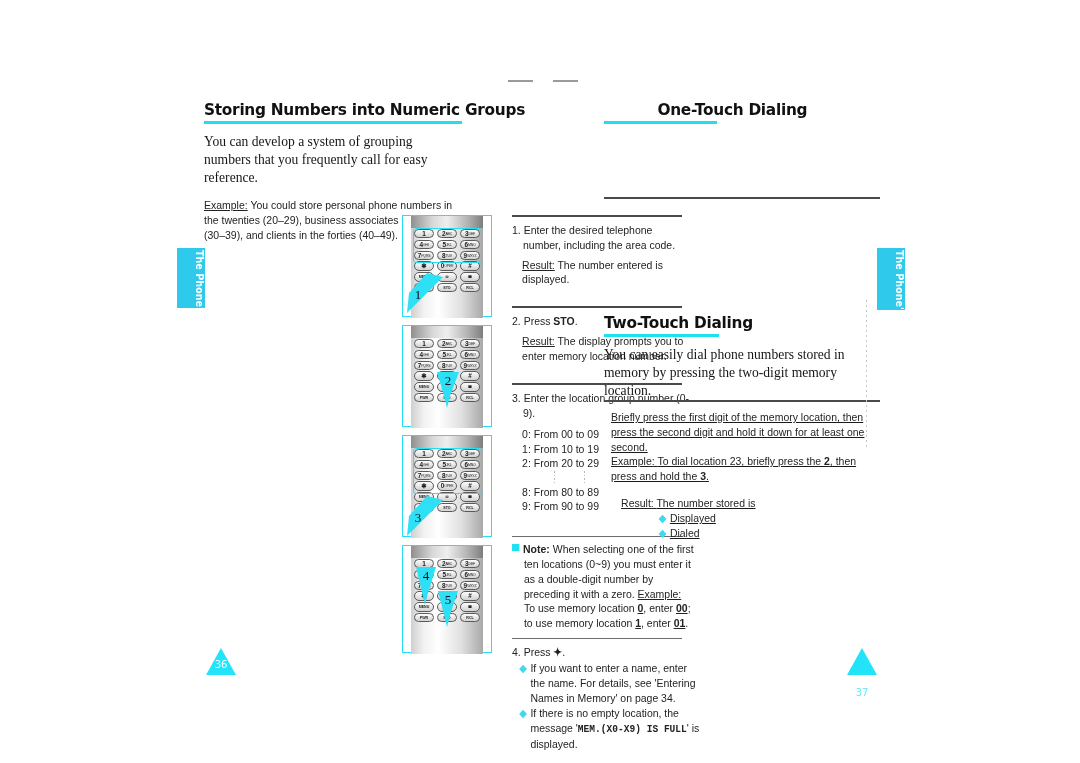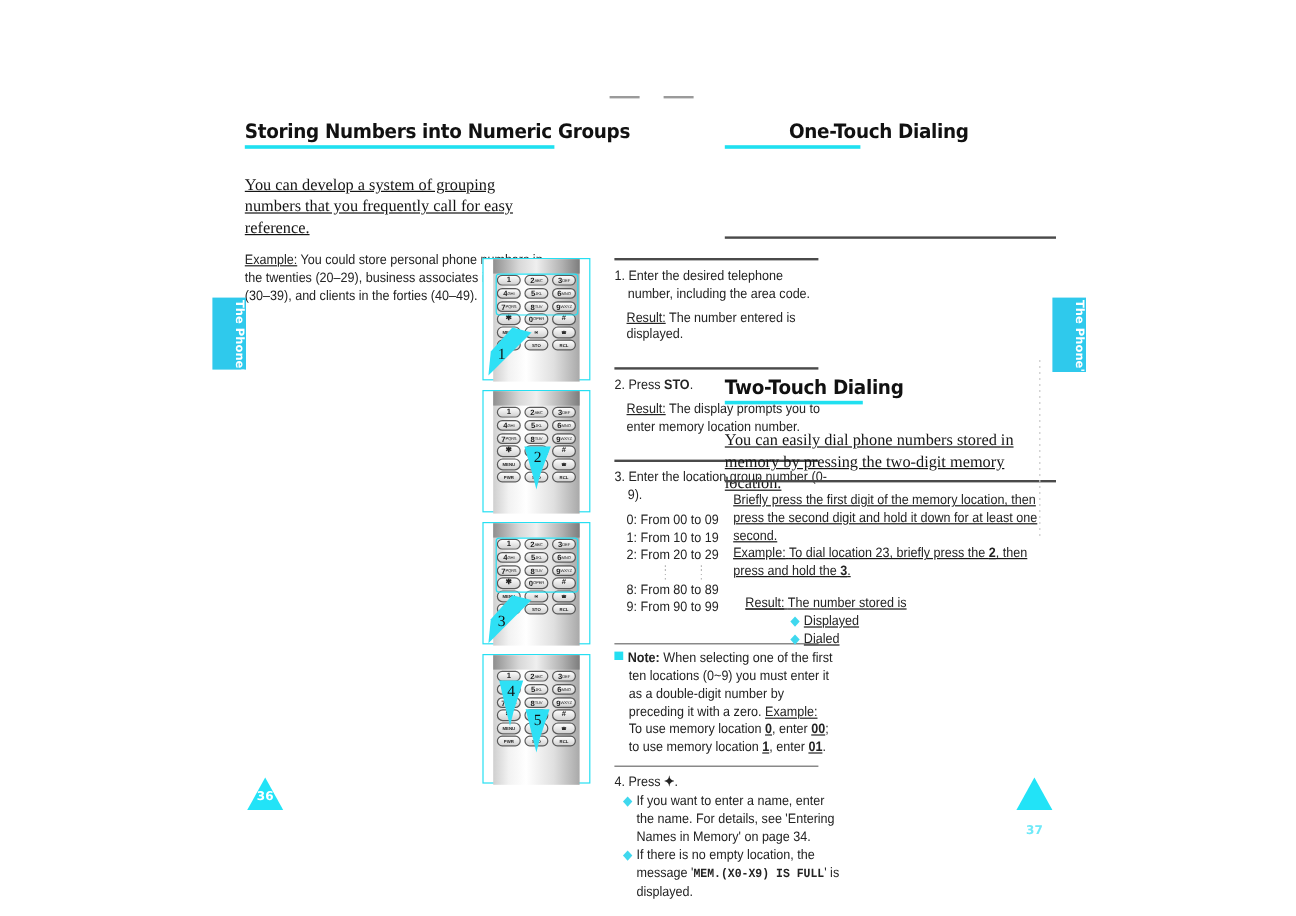--- a/index.html
+++ b/index.html
@@ -23,21 +23,21 @@
     font-family:"DejaVu Sans",sans-serif;
     font-weight:bold;font-size:16.5px;letter-spacing:-0.3px;
     color:#111;margin:0;white-space:nowrap;
     transform:scaleX(0.93);transform-origin:left center;
   }
   .h-rule{height:3px;background:#20e0f0;margin-top:2px;}
 
   
   .intro{
     font-family:"Liberation Serif",serif;
-    font-size:13.6px;line-height:1.33;color:#151515;margin-top:21px;text-decoration:underline;
+    font-size:13.6px;line-height:1.33;color:#151515;margin-top:9px;
   }
   
   .body-s{
     font-family:"Liberation Sans",sans-serif;
     font-size:11.4px;line-height:1.30;color:#232323;
     transform:scaleX(0.92);transform-origin:left top;width:108.7%;
   }
   .u{text-decoration:underline;}
   .b{font-weight:bold;}
   .bu{font-weight:bold;text-decoration:underline;}
@@ -98,21 +98,21 @@
     writing-mode:vertical-rl;font-family:"DejaVu Sans",sans-serif;
     font-weight:bold;font-size:9.6px;letter-spacing:0px;color:#111;white-space:nowrap;}
   .tab .txt.w{color:#ffffff;}
 
   
   .pgnum{position:absolute;width:30px;height:27px;}
   .pgnum .t{position:absolute;left:0;top:0;width:0;height:0;
     border-left:15px solid transparent;border-right:15px solid transparent;
     border-bottom:27px solid #22e3f7;}
   .pgnum .v{position:absolute;left:0;top:11px;width:30px;text-align:center;
-    font-family:"DejaVu Sans",sans-serif;font-weight:bold;font-size:10px;color:#ffffff;}
+    font-family:"DejaVu Sans",sans-serif;font-weight:normal;font-size:10px;color:#ffffff;}
   .pgnum.r .v{color:#6fe9f8;margin-top:28px;}
 
   .vdot{position:absolute;width:1px;
     background:repeating-linear-gradient(to bottom,#c8c8c8 0 2px,transparent 2px 5px);}
 </style>
 </head>
 <body>
 
 <div class="page">
 

